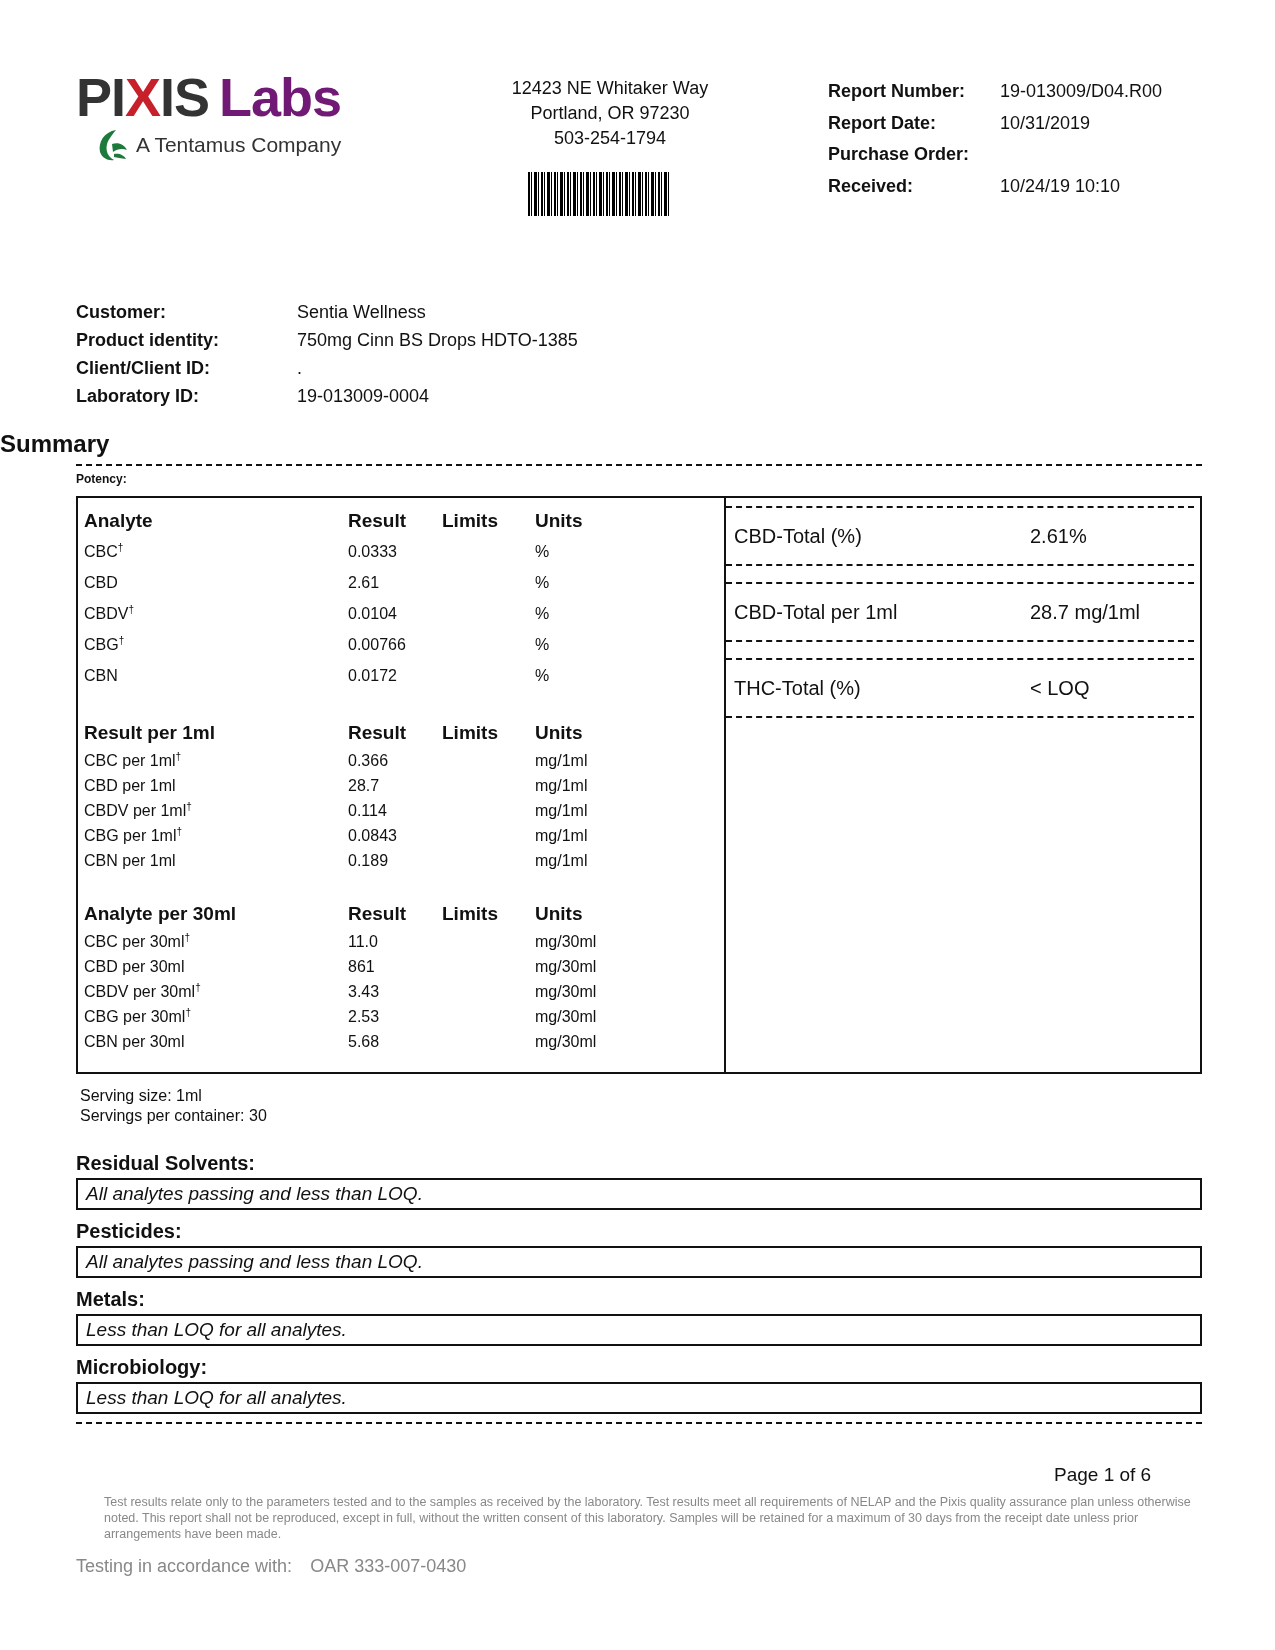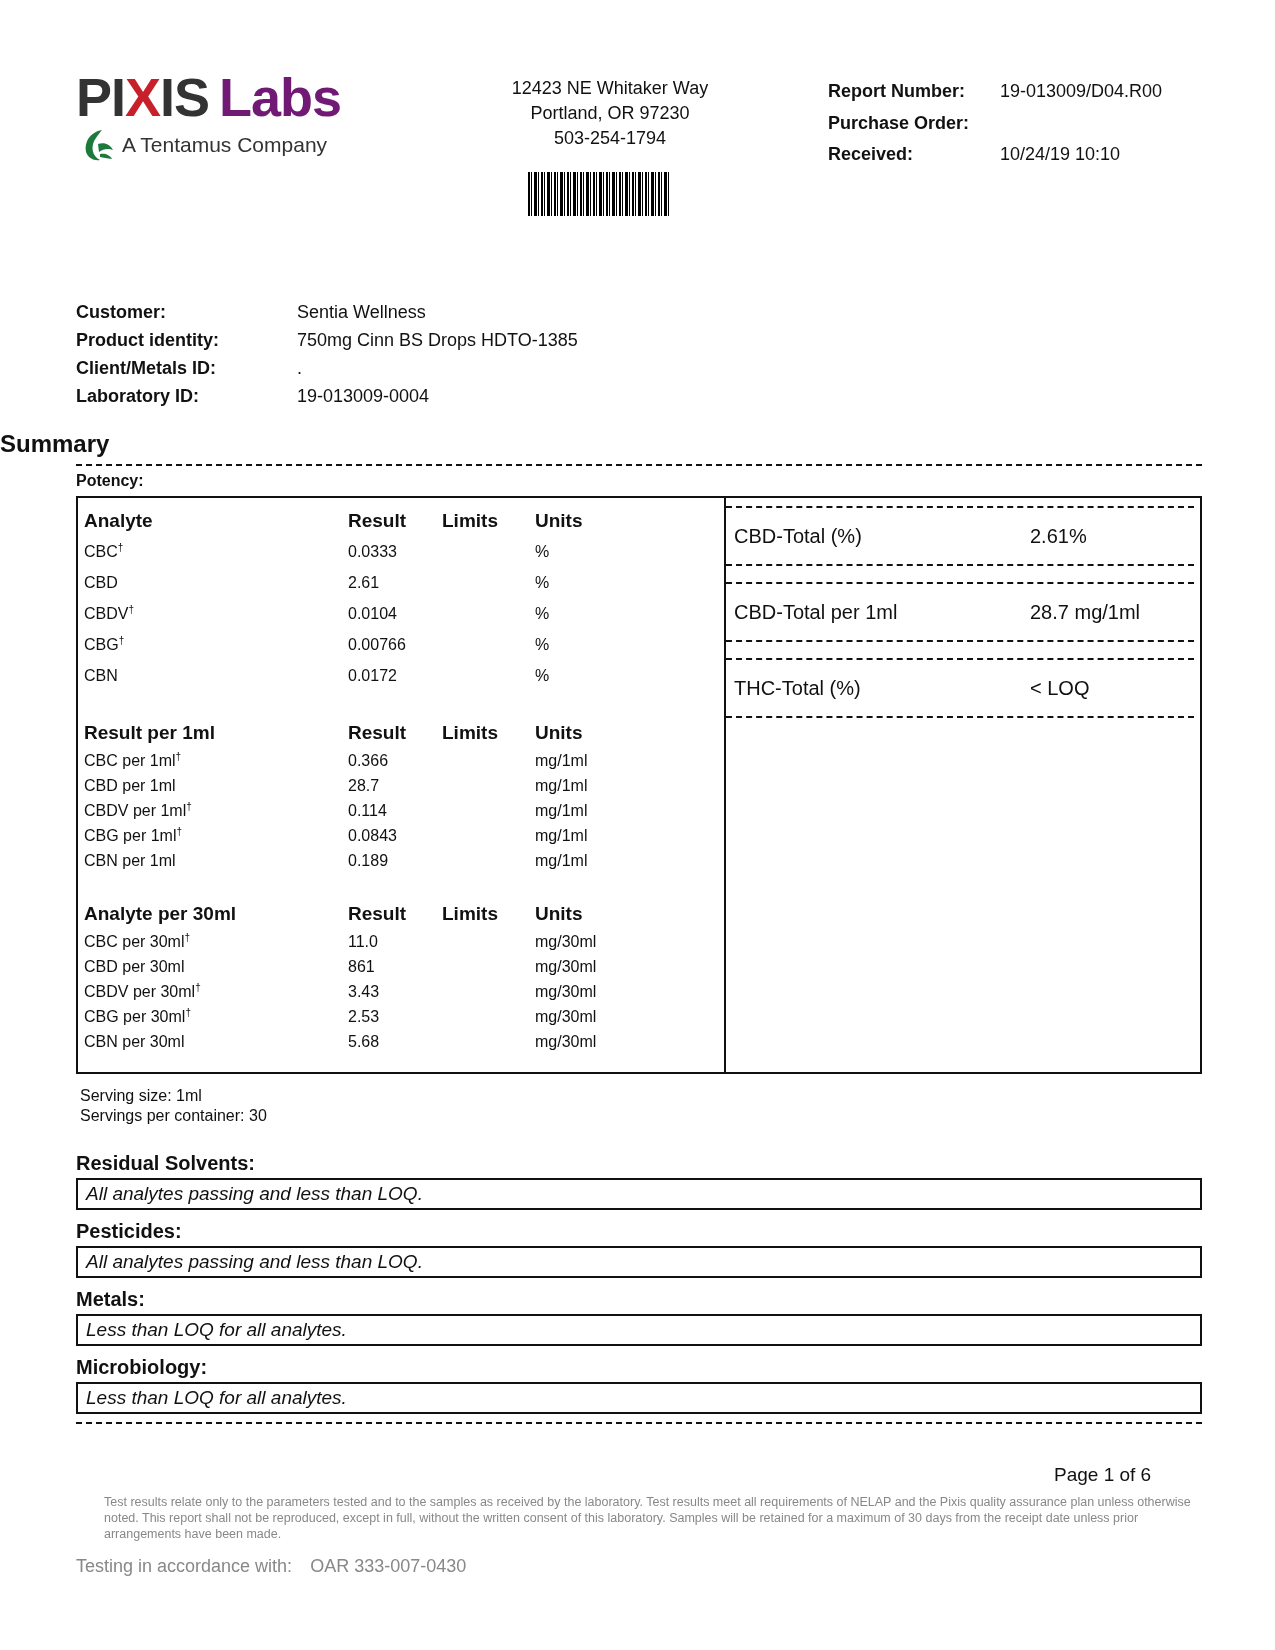--- a/index.html
+++ b/index.html
@@ -2,34 +2,34 @@
 <html><head>
 <meta charset="utf-8">
 <style>
   html,body{margin:0;padding:0;background:#fff;}
   body{width:1275px;height:1650px;position:relative;font-family:"Liberation Sans",sans-serif;color:#111;overflow:hidden;}
   .abs{position:absolute;}
   .logo{left:76px;top:70px;}
   .logo .pixis{font-family:"Liberation Sans",sans-serif;font-weight:bold;font-size:54px;letter-spacing:-1px;line-height:54px;color:#333;}
   .logo .pixis .x{color:#c8202b;}
   .logo .pixis .labs{color:#701a75;font-weight:bold;margin-left:10px;}
-  .logo .tent{display:flex;align-items:center;margin-top:4px;margin-left:6px;font-size:21px;color:#333;}
+  .logo .tent{display:flex;align-items:center;margin-top:4px;margin-left:6px;font-size:21px;color:#333;justify-content:flex-end;}
   .logo .tent .leaf{width:34px;height:34px;margin-right:6px;}
   .addr{left:480px;top:76px;width:260px;text-align:center;font-size:18px;line-height:25px;}
   .barcode{left:528px;top:172px;width:142px;height:44px;
     background:repeating-linear-gradient(90deg,#000 0 2px,#fff 2px 3px,#000 3px 4px,#fff 4px 6px,#000 6px 9px,#fff 9px 10px,#000 10px 11px,#fff 11px 13px);}
   .meta{left:828px;top:76px;font-size:18px;}
   .meta .row{display:flex;height:31.5px;align-items:center;}
   .meta .k{width:172px;font-weight:bold;}
   .info{left:76px;top:298px;font-size:18px;}
   .info .row{display:flex;height:28px;align-items:center;}
   .info .k{width:221px;font-weight:bold;}
   .summary-title{left:0;width:1275px;top:430px;text-align:left;font-weight:bold;font-size:24px;}
   .dash{border-top:2px dashed #111;height:0;}
-  .section-label{font-weight:bold;font-size:16px;text-align:right;}
+  .section-label{font-weight:bold;font-size:12px;text-align:right;}
   .potency-box{left:76px;top:496px;width:1126px;height:578px;border:2px solid #111;box-sizing:border-box;}
   .divider{left:724px;top:496px;width:2px;height:578px;background:#111;}
   .tbl{position:absolute;left:84px;width:560px;font-size:16px;}
   .tbl .hdr{display:flex;font-weight:bold;font-size:19px;height:30px;align-items:center;}
   .tbl .r{display:flex;align-items:center;}
   .c1{width:264px;} .c2{width:94px;} .c3{width:93px;} .c4{width:100px;}
   sup{font-size:10px;}
   .tot{position:absolute;left:726px;width:468px;font-size:20px;}
   .tot .row{display:flex;align-items:center;height:60px;border-top:2px dashed #111;border-bottom:2px dashed #111;margin-bottom:16px;box-sizing:border-box;}
   .tot .k{width:296px;padding-left:8px;}
@@ -64,40 +64,44 @@
   <div>503-254-1794</div>
 </div>
 <div class="abs barcode"></div>
 
 <div class="abs meta">
   <div class="row">
       <span class="k">Report Number:</span>
       <span>19-013009/D04.R00</span>
     </div>
   <div class="row">
+      <span class="k">Report Date:</span>
+      <span>10/31/2019</span>
+    </div>
+  <div class="row">
       <span class="k">Purchase Order:</span>
       <span></span>
     </div>
   <div class="row">
       <span class="k">Received:</span>
       <span>10/24/19  10:10</span>
     </div>
 </div>
 
 <div class="abs info">
   <div class="row">
       <span class="k">Customer:</span>
       <span>Sentia Wellness</span>
     </div>
   <div class="row">
       <span class="k">Product identity:</span>
       <span>750mg Cinn BS Drops HDTO-1385</span>
     </div>
   <div class="row">
-      <span class="k">Client/Metals ID:</span>
+      <span class="k">Client/Client ID:</span>
       <span>.</span>
     </div>
   <div class="row">
       <span class="k">Laboratory ID:</span>
       <span>19-013009-0004</span>
     </div>
 </div>
 
 <div class="abs summary-title">Summary</div>
 <div class="abs dash" style="left:76px;top:464px;width:1126px;"></div>

